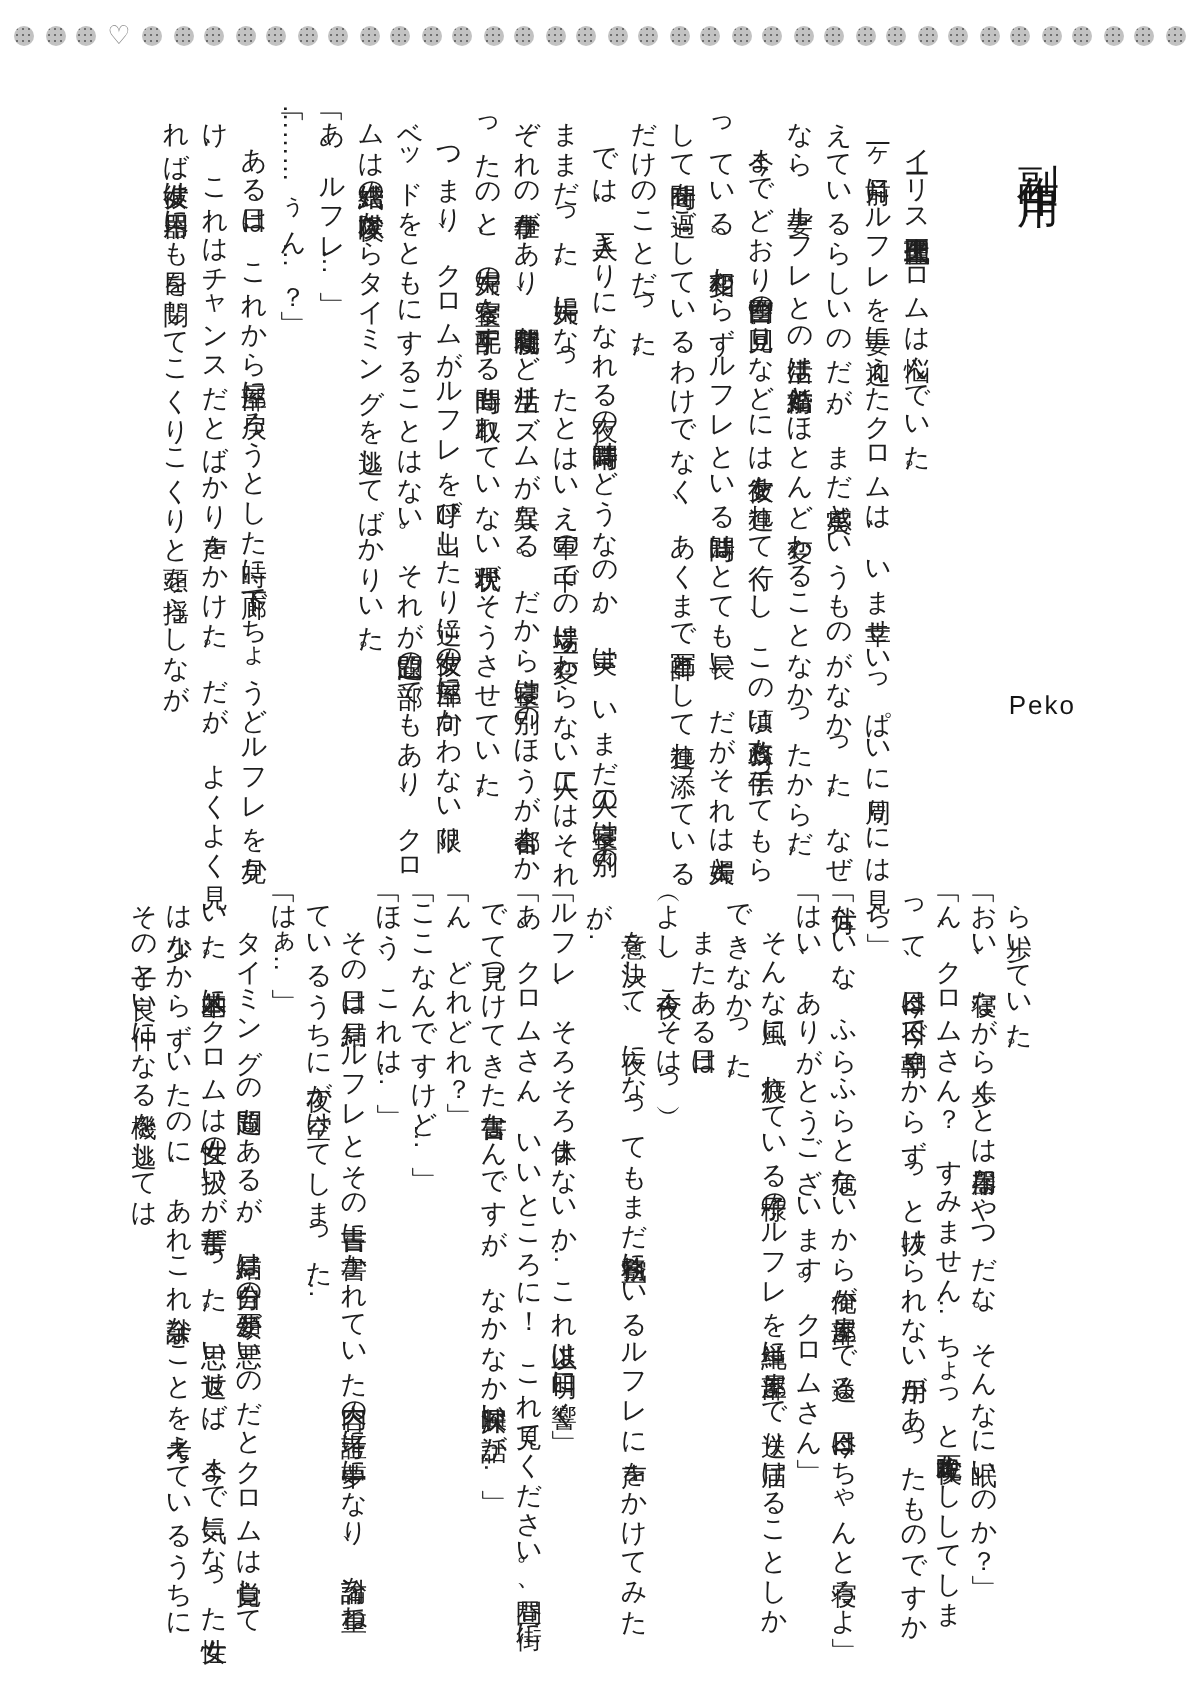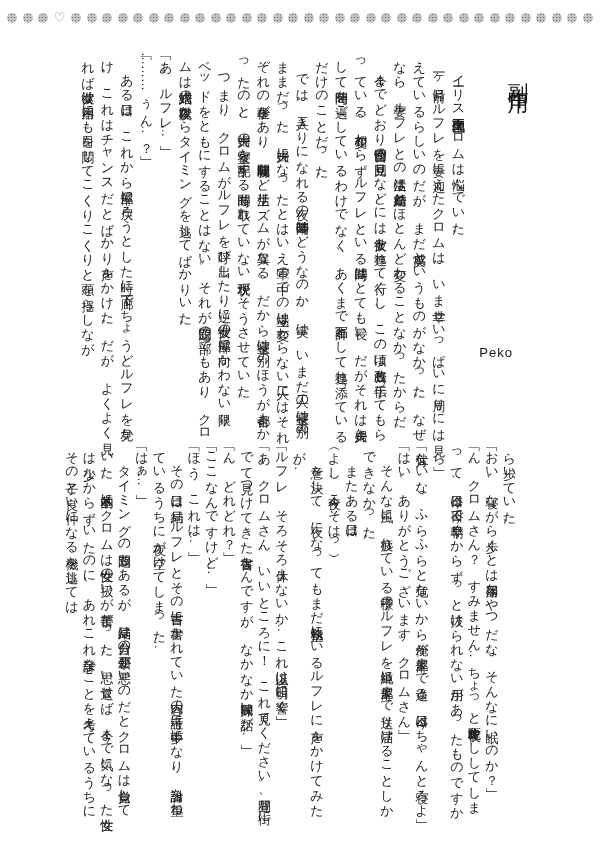--- a/index.html
+++ b/index.html
@@ -52,21 +52,21 @@
     writing-mode: vertical-rl;
     text-orientation: mixed;
     font-size: 21px;
     letter-spacing: 6px;
     color: #141414;
     font-weight: 500;
   }
   .author {
     position: absolute;
     top: 345px;
-    right: 87px;
+    right: 62px;
     font-size: 13px;
     letter-spacing: 1px;
     color: #141414;
   }
   
   .vtext {
     writing-mode: vertical-rl;
     text-orientation: mixed;
     font-size: 13px;
     color: #1e1e1e;

